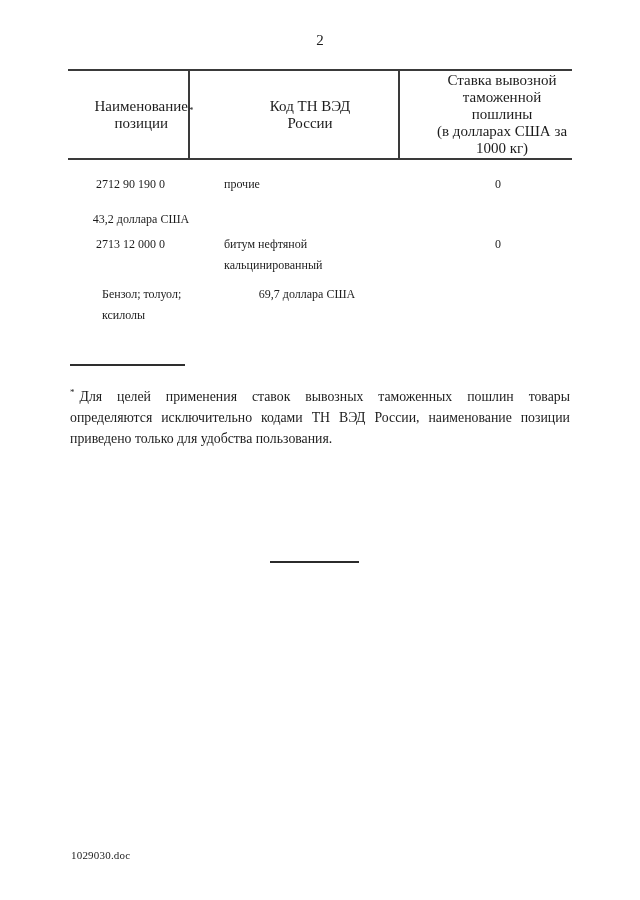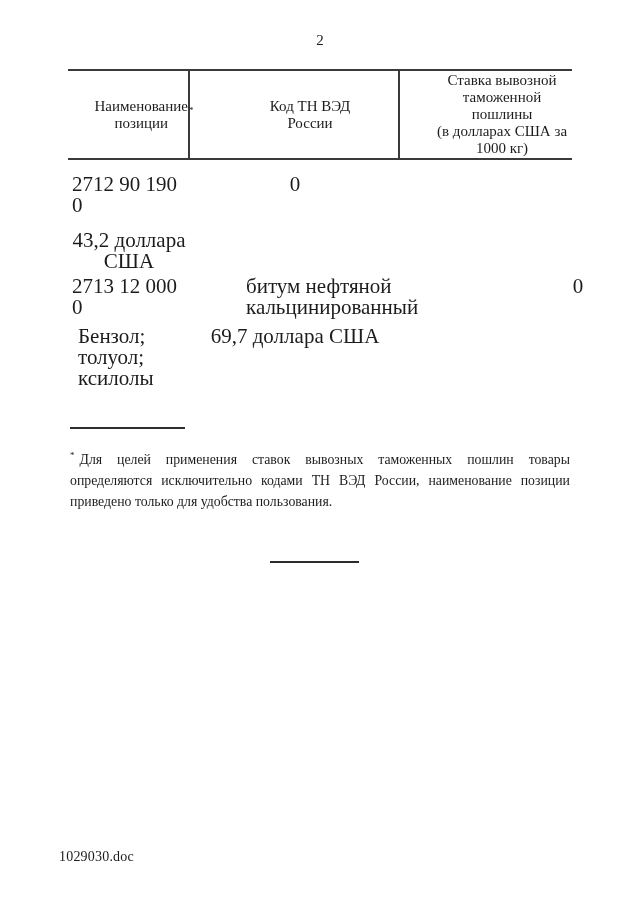--- a/index.html
+++ b/index.html
@@ -36,41 +36,41 @@
     margin-left:32px;
   }
   .th-code { border-right:2px solid #3a3a3a; }
   .th-name { border-right:2px solid #3a3a3a; }
   .th sup { font-size:9px; line-height:1; margin-left:1px; transform:translateY(-4px); }
   .trow {
     display:grid;
     grid-template-columns:122px 210px 172px;
     margin-top:14px;
   }
-  .tariff-table > .trow:nth-child(4) { margin-top:4px;gap:46px; }
+  .tariff-table > .trow:nth-child(4) { margin-top:4px; }
   .tariff-table > .trow:nth-child(5) { margin-top:8px; }
-  .td { font-size:21px; line-height:21px; white-space:pre-line; }
+  .td { font-size:12px; line-height:21px; white-space:pre-line;margin-left:24px; }
   .td-code { padding-left:4px; }
   .td-name { padding-left:10px; }
   .td-rate { text-align:center; }
   .footnote { margin:38px 0 0 70px; width:500px; }
   .footnote-rule { width:115px; height:0; border-top:2px solid #2e2e2e; }
   .footnote-text {
     font-size:13.8px; line-height:21px;
     text-align:justify;
     margin-top:20px;
   }
   .footnote-text sup { font-size:9px; line-height:1; vertical-align:super; margin-right:5px; }
   .mid-rule {
     position:absolute; left:270px; top:561px;
     width:89px; height:2px; background:#2b2b2b;
   }
   .doc-filename {
-    position:absolute; left:59px; top:849px;
-    font-size:14px; letter-spacing:0.2px;
+    position:absolute; left:71px; top:849px;
+    font-size:11px; letter-spacing:0.2px;
   }
 </style>
 </head>
 <body>
 
 <div class="page">
 
   <div class="page-number">2</div>
 
   <div class="tariff-table">
@@ -80,20 +80,21 @@
       <div class="th th-code">Код ТН ВЭД
 России</div>
       <div class="th th-rate">Ставка вывозной
 таможенной пошлины
 (в долларах США за
 1000 кг)</div>
     </div>
 
     <div class="trow">
       <div class="td td-code">2712 90 190 0</div>
+      <div class="td td-name">прочие</div>
       <div class="td td-rate">0</div>
     </div>
 
     <div class="trow">
       <div class="td td-rate">43,2 доллара США</div>
     </div>
 
     <div class="trow">
       <div class="td td-code">2713 12 000 0</div>
       <div class="td td-name">битум нефтяной

